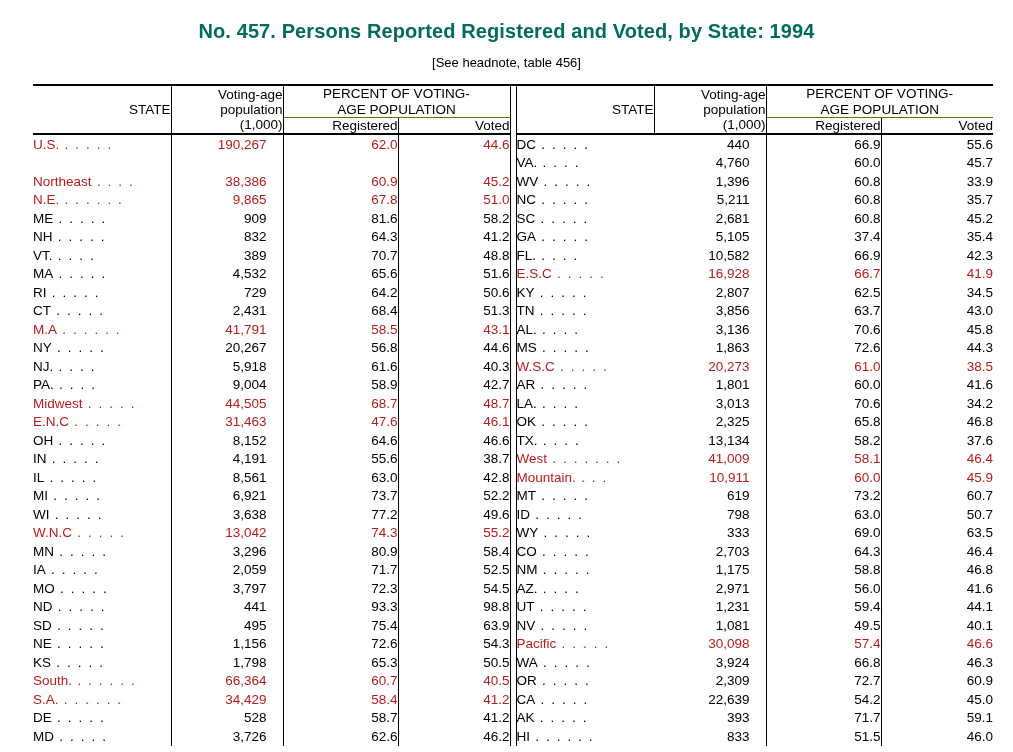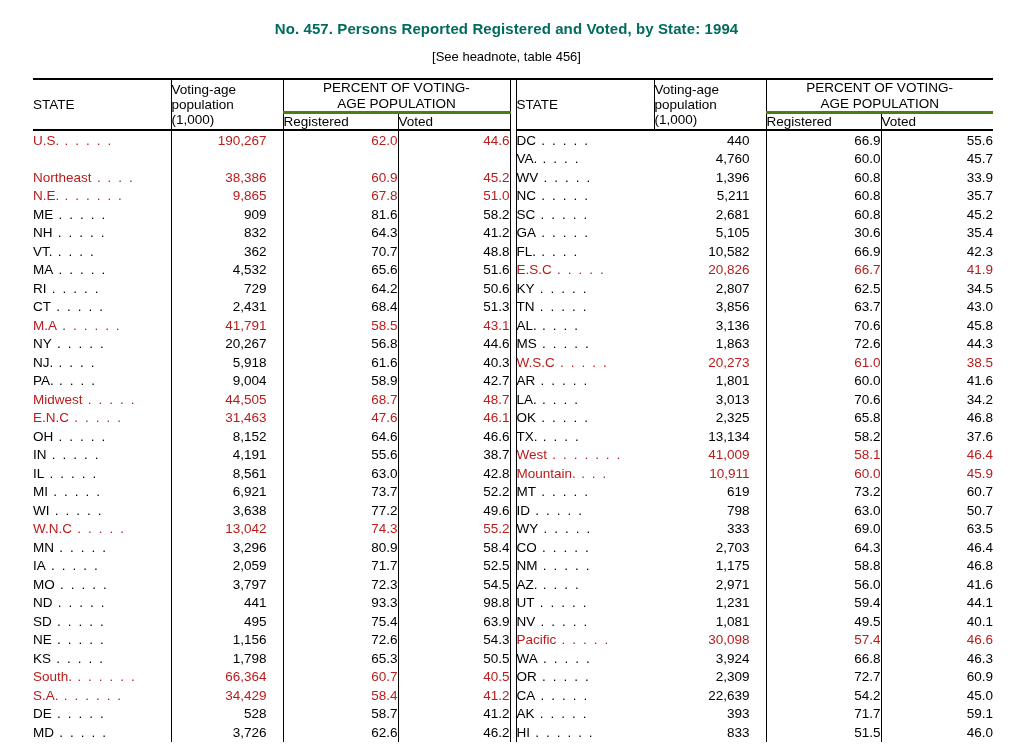--- a/index.html
+++ b/index.html
@@ -17,21 +17,21 @@
   }
   .page {
     width: 1013px;
     height: 752px;
     box-sizing: border-box;
     padding: 0;
     position: relative;
   }
   .title {
     text-align: center;
-    font-size: 15px;
+    font-size: 20px;
     font-weight: bold;
     color: #006b5e;
     margin: 20px 0 0 0;
     letter-spacing: 0.1px;
   }
   .headnote {
     text-align: center;
     font-size: 13px;
     color: #000;
     margin: 12px 0 12px 0;
@@ -56,34 +56,34 @@
     font-size: 0;
     line-height: 0;
   }
   .rule-bottom td {
     border-bottom: 2.5px solid #000;
     height: 0;
     font-size: 0;
     line-height: 0;
   }
   .hdr-cell {
-    text-align: left;
+    text-align: right;
     vertical-align: middle;
     padding: 4px 2px;
     line-height: 1.12;
   }
   .hdr-span {
     text-align: center;
     vertical-align: middle;
     padding: 6px 2px 2px 2px;
-    border-bottom: 3px solid #4d7c0f;
+    border-bottom: 1px solid #4d7c0f;
     line-height: 1.15;
   }
   .hdr-sub {
-    text-align: left;
+    text-align: right;
     vertical-align: middle;
     padding: 4px 2px 6px 2px;
   }
   .vline-r { border-right: 1px solid #000; }
   .vline-l { border-left: 1px solid #000; }
 
   
   td.state {
     text-align: left;
     padding-left: 8px;
@@ -221,42 +221,42 @@
             <td class="num">45.2</td>
           </tr>
           <tr class="datarow">
             <td class="state indent vline-r"><span>NH</span><span class="leader"> . . . . .</span></td>
             <td class="num pop vline-r">832</td>
             <td class="num vline-r">64.3</td>
             <td class="num vline-r">41.2</td>
             <td class="gap"></td>
             <td class="state indent vline-l"><span>GA</span><span class="leader"> . . . . .</span></td>
             <td class="num pop vline-r">5,105</td>
-            <td class="num vline-r">30.6</td>
+            <td class="num vline-r">37.4</td>
             <td class="num">35.4</td>
           </tr>
           <tr class="datarow">
             <td class="state indent vline-r"><span>VT.</span><span class="leader"> . . . .</span></td>
-            <td class="num pop vline-r">362</td>
+            <td class="num pop vline-r">389</td>
             <td class="num vline-r">70.7</td>
             <td class="num vline-r">48.8</td>
             <td class="gap"></td>
             <td class="state indent vline-l"><span>FL.</span><span class="leader"> . . . .</span></td>
             <td class="num pop vline-r">10,582</td>
             <td class="num vline-r">66.9</td>
             <td class="num">42.3</td>
           </tr>
           <tr class="datarow">
             <td class="state indent vline-r"><span>MA</span><span class="leader"> . . . . .</span></td>
             <td class="num pop vline-r">4,532</td>
             <td class="num vline-r">65.6</td>
             <td class="num vline-r">51.6</td>
             <td class="gap"></td>
             <td class="state bold vline-l"><span>E.S.C</span><span class="leader"> . . . . .</span></td>
-            <td class="num pop bold vline-r">20,826</td>
+            <td class="num pop bold vline-r">16,928</td>
             <td class="num bold vline-r">66.7</td>
             <td class="num bold">41.9</td>
           </tr>
           <tr class="datarow">
             <td class="state indent vline-r"><span>RI</span><span class="leader"> . . . . .</span></td>
             <td class="num pop vline-r">729</td>
             <td class="num vline-r">64.2</td>
             <td class="num vline-r">50.6</td>
             <td class="gap"></td>
             <td class="state indent vline-l"><span>KY</span><span class="leader"> . . . . .</span></td>

